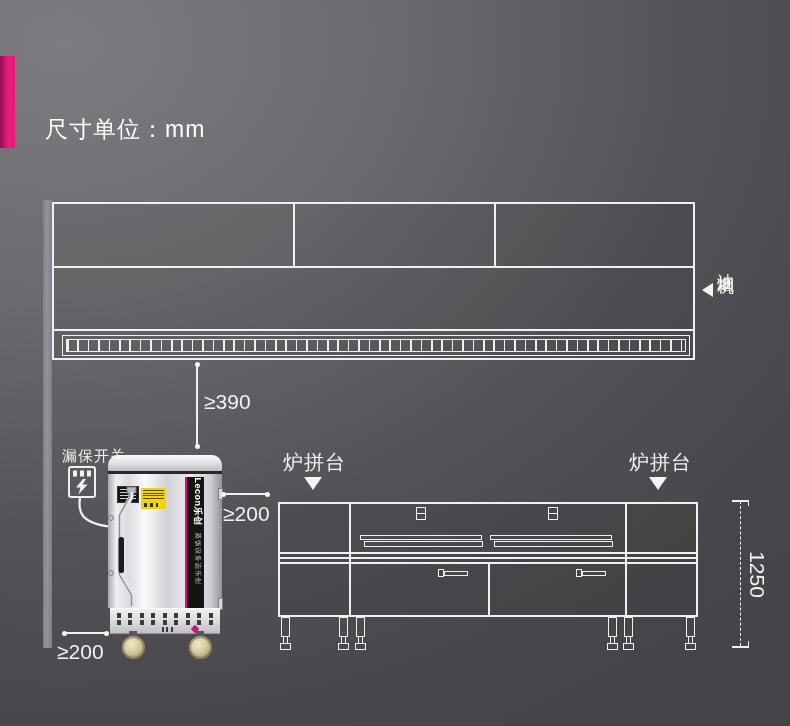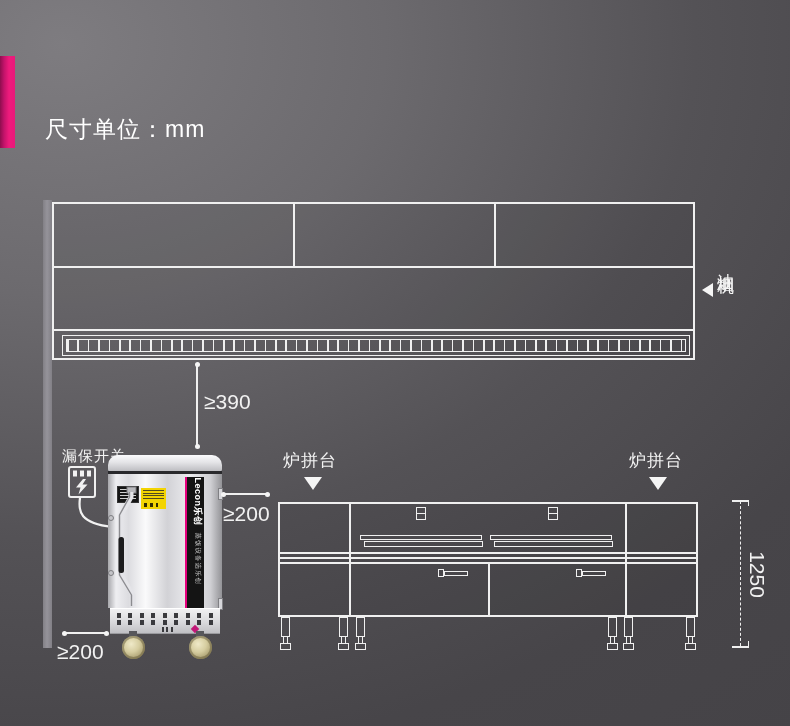--- a/index.html
+++ b/index.html
@@ -9,21 +9,21 @@
     background:radial-gradient(1150px 900px at 8% 6%, #7e7c80 0%, #6c6a6e 28%, #545256 55%, #474549 80%, #454347 100%);
   }
   .abs{position:absolute;}
   .line{position:absolute;background:#f0f0f0;}
   .box{position:absolute;border:2px solid #f0f0f0;box-sizing:border-box;}
   .thin{border-width:1.5px;}
   .fill-dim{background:rgba(0,0,0,0.055);}
   .dot{position:absolute;width:5px;height:5px;border-radius:50%;background:#f5f5f5;}
   .dimtext{position:absolute;color:#f2f2f2;font-size:21px;line-height:1;}
   .smalltext{position:absolute;color:#f2f2f2;font-size:15px;line-height:1;}
-  .stove-label{position:absolute;color:#f2f2f2;font-size:17px;line-height:1;letter-spacing:1px;}
+  .stove-label{position:absolute;color:#f2f2f2;font-size:20px;line-height:1;letter-spacing:1px;}
   .tri-down{position:absolute;width:0;height:0;border-left:9px solid transparent;border-right:9px solid transparent;border-top:13px solid #f5f5f5;}
   .tri-left{position:absolute;width:0;height:0;border-top:7px solid transparent;border-bottom:7px solid transparent;border-right:11px solid #f5f5f5;}
   .vtext{writing-mode:vertical-rl;text-orientation:upright;}
   .grille-slats{position:absolute;left:3px;top:3px;right:3px;bottom:3px;
     border:1px solid #f0f0f0;box-sizing:border-box;
     background:repeating-linear-gradient(90deg,#f0f0f0 0 1.6px,transparent 1.6px 10.4px);}
   
   .cab-cap{position:absolute;left:0;top:0;width:114px;height:17px;border-radius:10px 10px 3px 3px;
     background:linear-gradient(180deg,#fbfbfd 0%,#e3e3e6 45%,#b9b9bd 100%);}
   .cab-darkband{position:absolute;left:0;top:16px;width:114px;height:4px;background:#29292c;}

